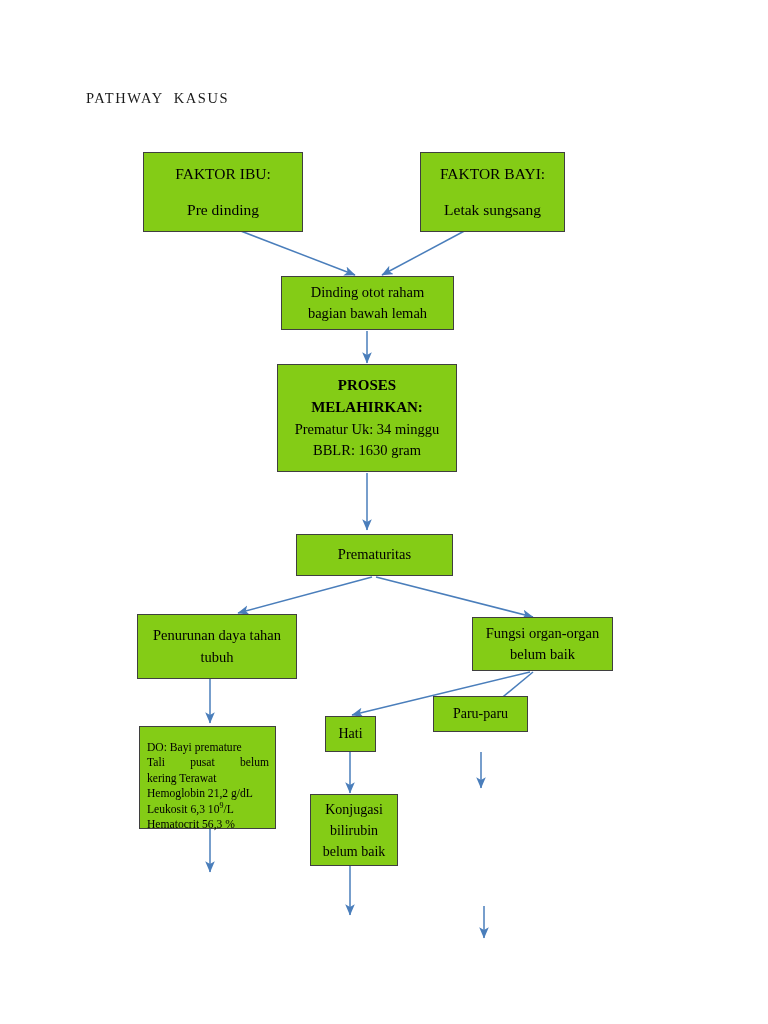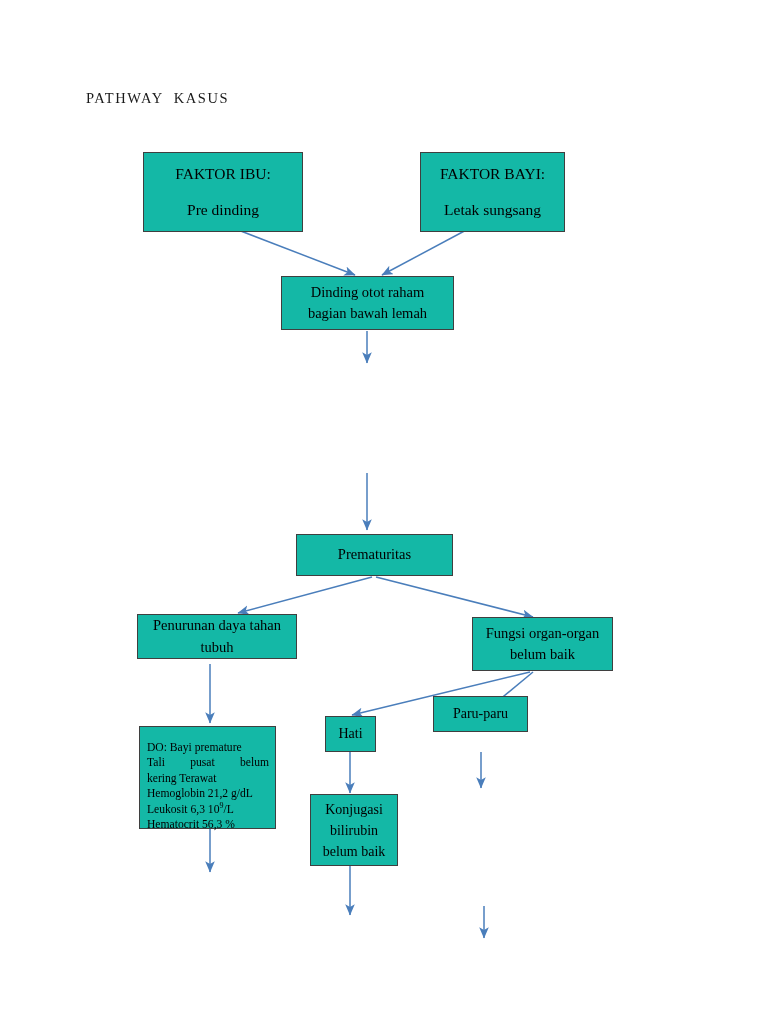--- a/index.html
+++ b/index.html
@@ -34,21 +34,21 @@
     left: 86px;
     top: 90px;
     font-size: 14.5px;
     letter-spacing: 1.6px;
     color: #1a1a1a;
     white-space: pre;
   }
   .node {
     position: absolute;
     border: 1px solid #3f3f3f;
-    background: #14b8a6;
+    background: #84cc16;
     box-sizing: border-box;
     display: flex;
     flex-direction: column;
     align-items: center;
     justify-content: center;
     text-align: center;
     line-height: 1.45;
     color: #000000;
   }
   .node .ln {
@@ -126,26 +126,32 @@
   <div class="node topbox" style="left:420px; top:152px; width:145px; height:80px;">
     <span class="ln">FAKTOR BAYI:</span>
     <span class="ln sp">Letak sungsang</span>
   </div>
 
   <div class="node std" style="left:281px; top:276px; width:173px; height:54px;">
     <span class="ln">Dinding otot raham</span>
     <span class="ln">bagian bawah lemah</span>
   </div>
 
+  <div class="node proses" style="left:277px; top:364px; width:180px; height:108px;">
+    <span class="ln strong">PROSES</span>
+    <span class="ln strong">MELAHIRKAN:</span>
+    <span class="ln">Prematur Uk: 34 minggu</span>
+    <span class="ln">BBLR: 1630 gram</span>
+  </div>
 
   <div class="node std" style="left:296px; top:534px; width:157px; height:42px;">
     <span class="ln">Prematuritas</span>
   </div>
 
-  <div class="node std" style="left:137px; top:614px; width:160px; height:45px;">
+  <div class="node std" style="left:137px; top:614px; width:160px; height:65px;">
     <span class="ln">Penurunan daya tahan</span>
     <span class="ln">tubuh</span>
   </div>
 
   <div class="node std" style="left:472px; top:617px; width:141px; height:54px;">
     <span class="ln">Fungsi organ-organ</span>
     <span class="ln">belum baik</span>
   </div>
 
   <div class="node do-box" style="left:139px; top:726px; width:137px; height:103px;">

